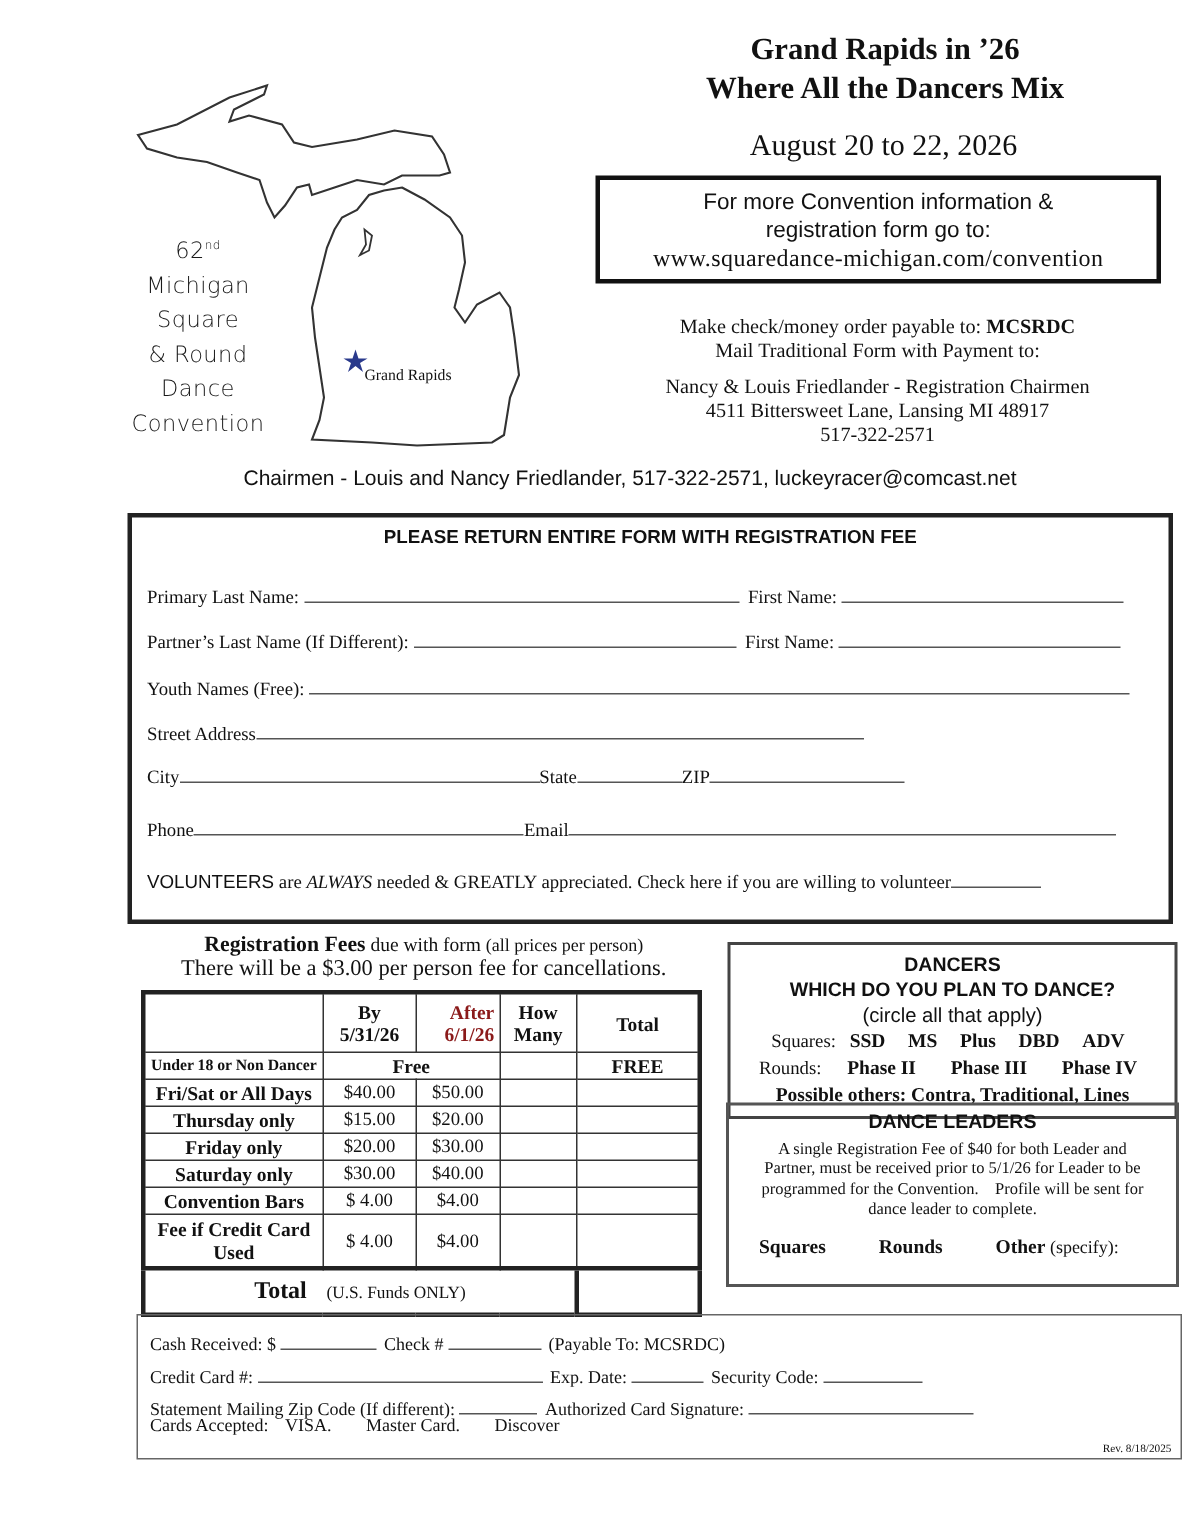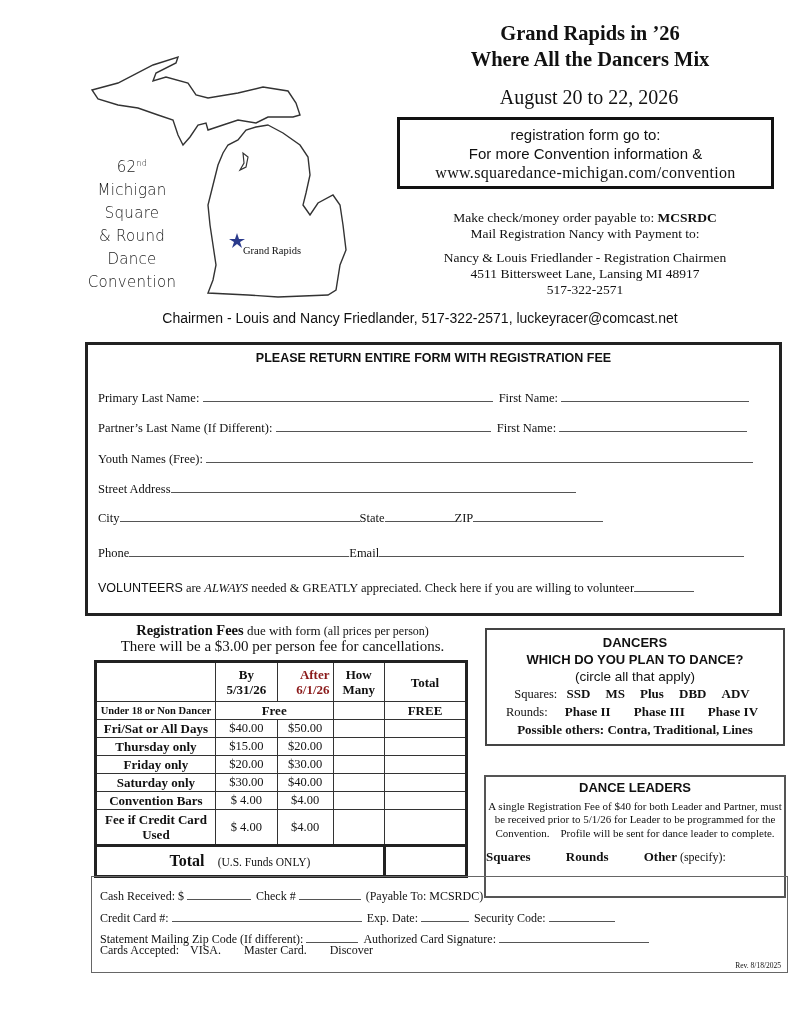--- a/index.html
+++ b/index.html
@@ -43,22 +43,22 @@
   #feetable .totalrow td { border-top:3px solid #222; height:28px; }
   #feetable .totalrow .tcell { border-left:3px solid #222; }
 
   
   #dancers { left:485px; top:628px; width:300px; height:118px; border:2px solid #444; box-sizing:border-box;
              font-size:12.5px; line-height:17px; padding-top:4px; }
   #dancers .h { font-family:"Liberation Sans", sans-serif; font-weight:bold; font-size:13px; }
   #dancers .sub { font-family:"Liberation Sans", sans-serif; font-size:13.5px; }
   #dancers b { font-size:13px; }
   #dancers .opt { margin:0 6px; }
-  #leaders { left:484px; top:775px; width:302px; height:123px; border:2px solid #555; box-sizing:border-box;
-             font-size:11px; line-height:13.5px; padding:4px 0; }
+  #leaders { left:484px; top:735px; width:302px; height:123px; border:2px solid #555; box-sizing:border-box;
+             font-size:11px; line-height:13.5px; padding:4px 20px; }
   #leaders .h { font-family:"Liberation Sans", sans-serif; font-weight:bold; font-size:13px; text-align:center; margin-bottom:5px; }
   #leaders .opts { margin-top:10px; font-size:13px; }
   #leaders .opts b { margin-right:32px; }
 
   
   #paybox { left:91px; top:876px; width:697px; height:97px; border:1px solid #666; box-sizing:border-box; font-size:12px; }
   #paybox .prow { position:absolute; left:8px; white-space:nowrap; }
   #rev { right:6px; bottom:2px; font-size:7.5px; position:absolute; }
 </style>
 </head>
@@ -79,28 +79,28 @@
   <div>&amp; Round</div>
   <div>Dance</div>
   <div>Convention</div>
 </div>
 
 <div id="title1" class="abs center">Grand Rapids in ’26</div>
 <div id="title2" class="abs center">Where All the Dancers Mix</div>
 <div id="dates" class="abs center">August 20 to 22, 2026</div>
 
 <div id="infobox" class="abs center sans">
+  <div>For more Convention information &amp;</div>
   <div>registration form go to:</div>
-  <div>For more Convention information &amp;</div>
   <div class="url">www.squaredance-michigan.com/convention</div>
 </div>
 
 <div id="payinfo" class="abs center">
   <div><span>Make check/money order payable to: </span><b>MCSRDC</b></div>
-  <div>Mail Registration Nancy with Payment to:</div>
+  <div>Mail Traditional Form with Payment to:</div>
   <div class="gap"></div>
   <div>Nancy &amp; Louis Friedlander - Registration Chairmen</div>
   <div>4511 Bittersweet Lane, Lansing MI 48917</div>
   <div>517-322-2571</div>
 </div>
 
 <div id="chairmen" class="abs center sans">Chairmen - Louis and Nancy Friedlander, 517-322-2571, luckeyracer@comcast.net</div>
 
 <div id="mainbox" class="abs">
   <div class="hdr center sans">PLEASE RETURN ENTIRE FORM WITH REGISTRATION FEE</div>

